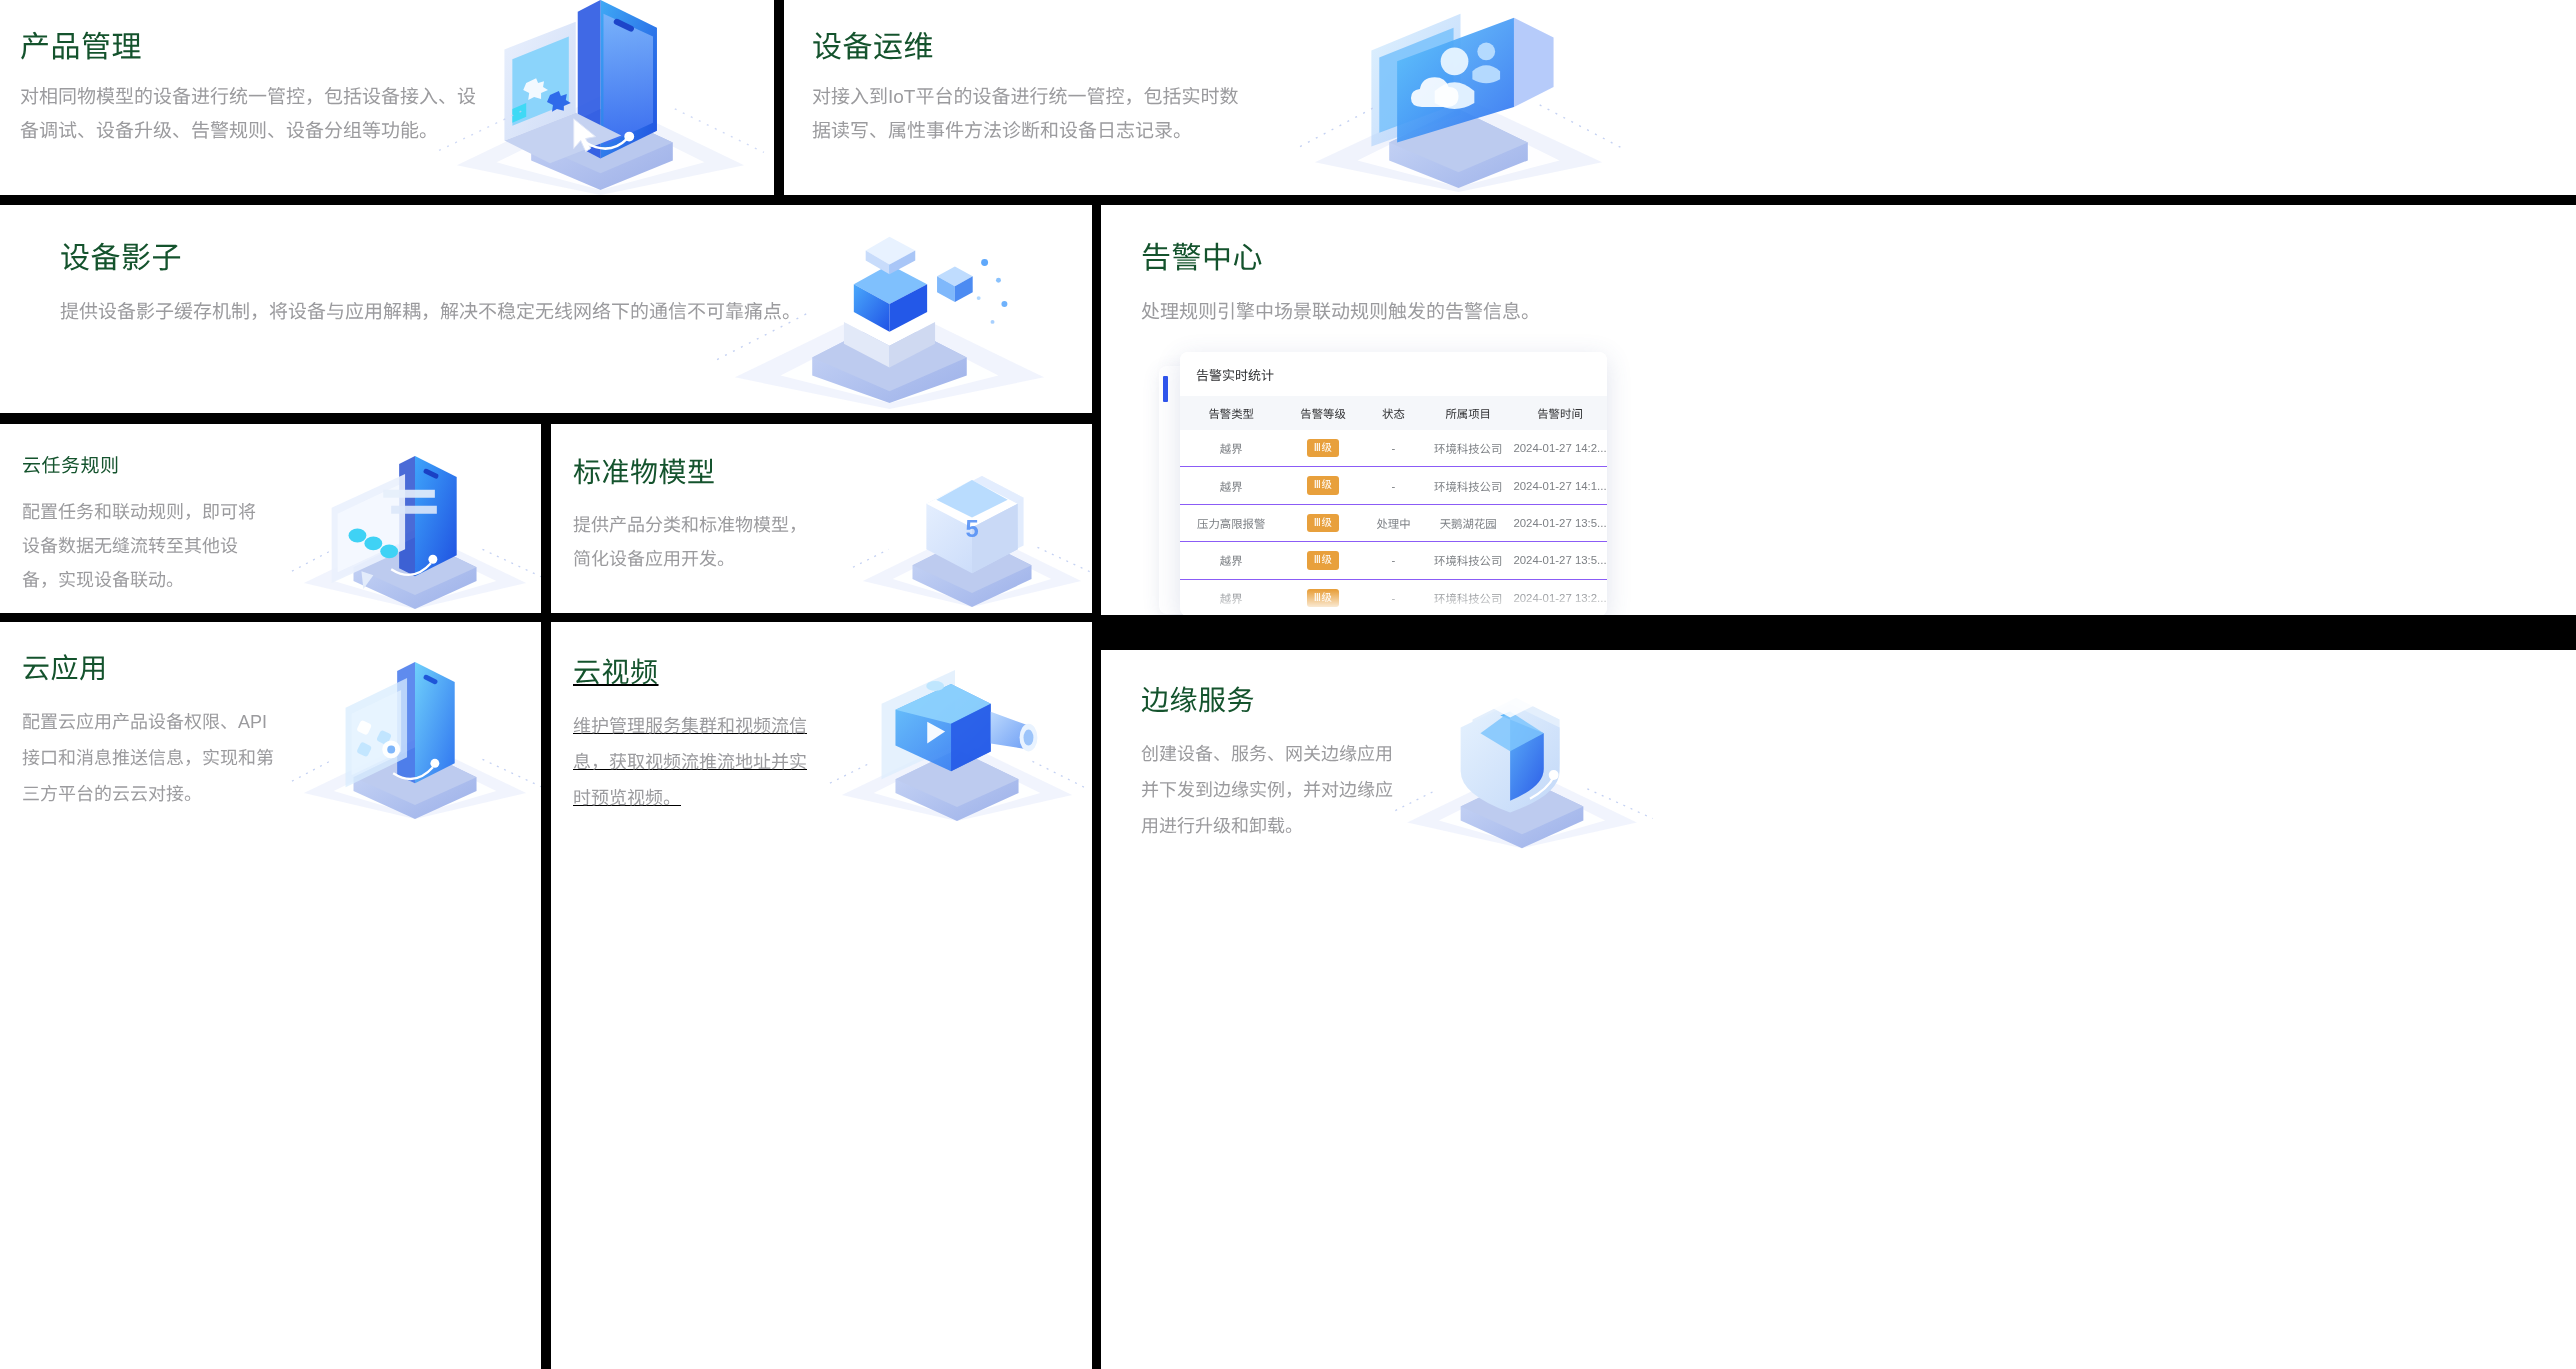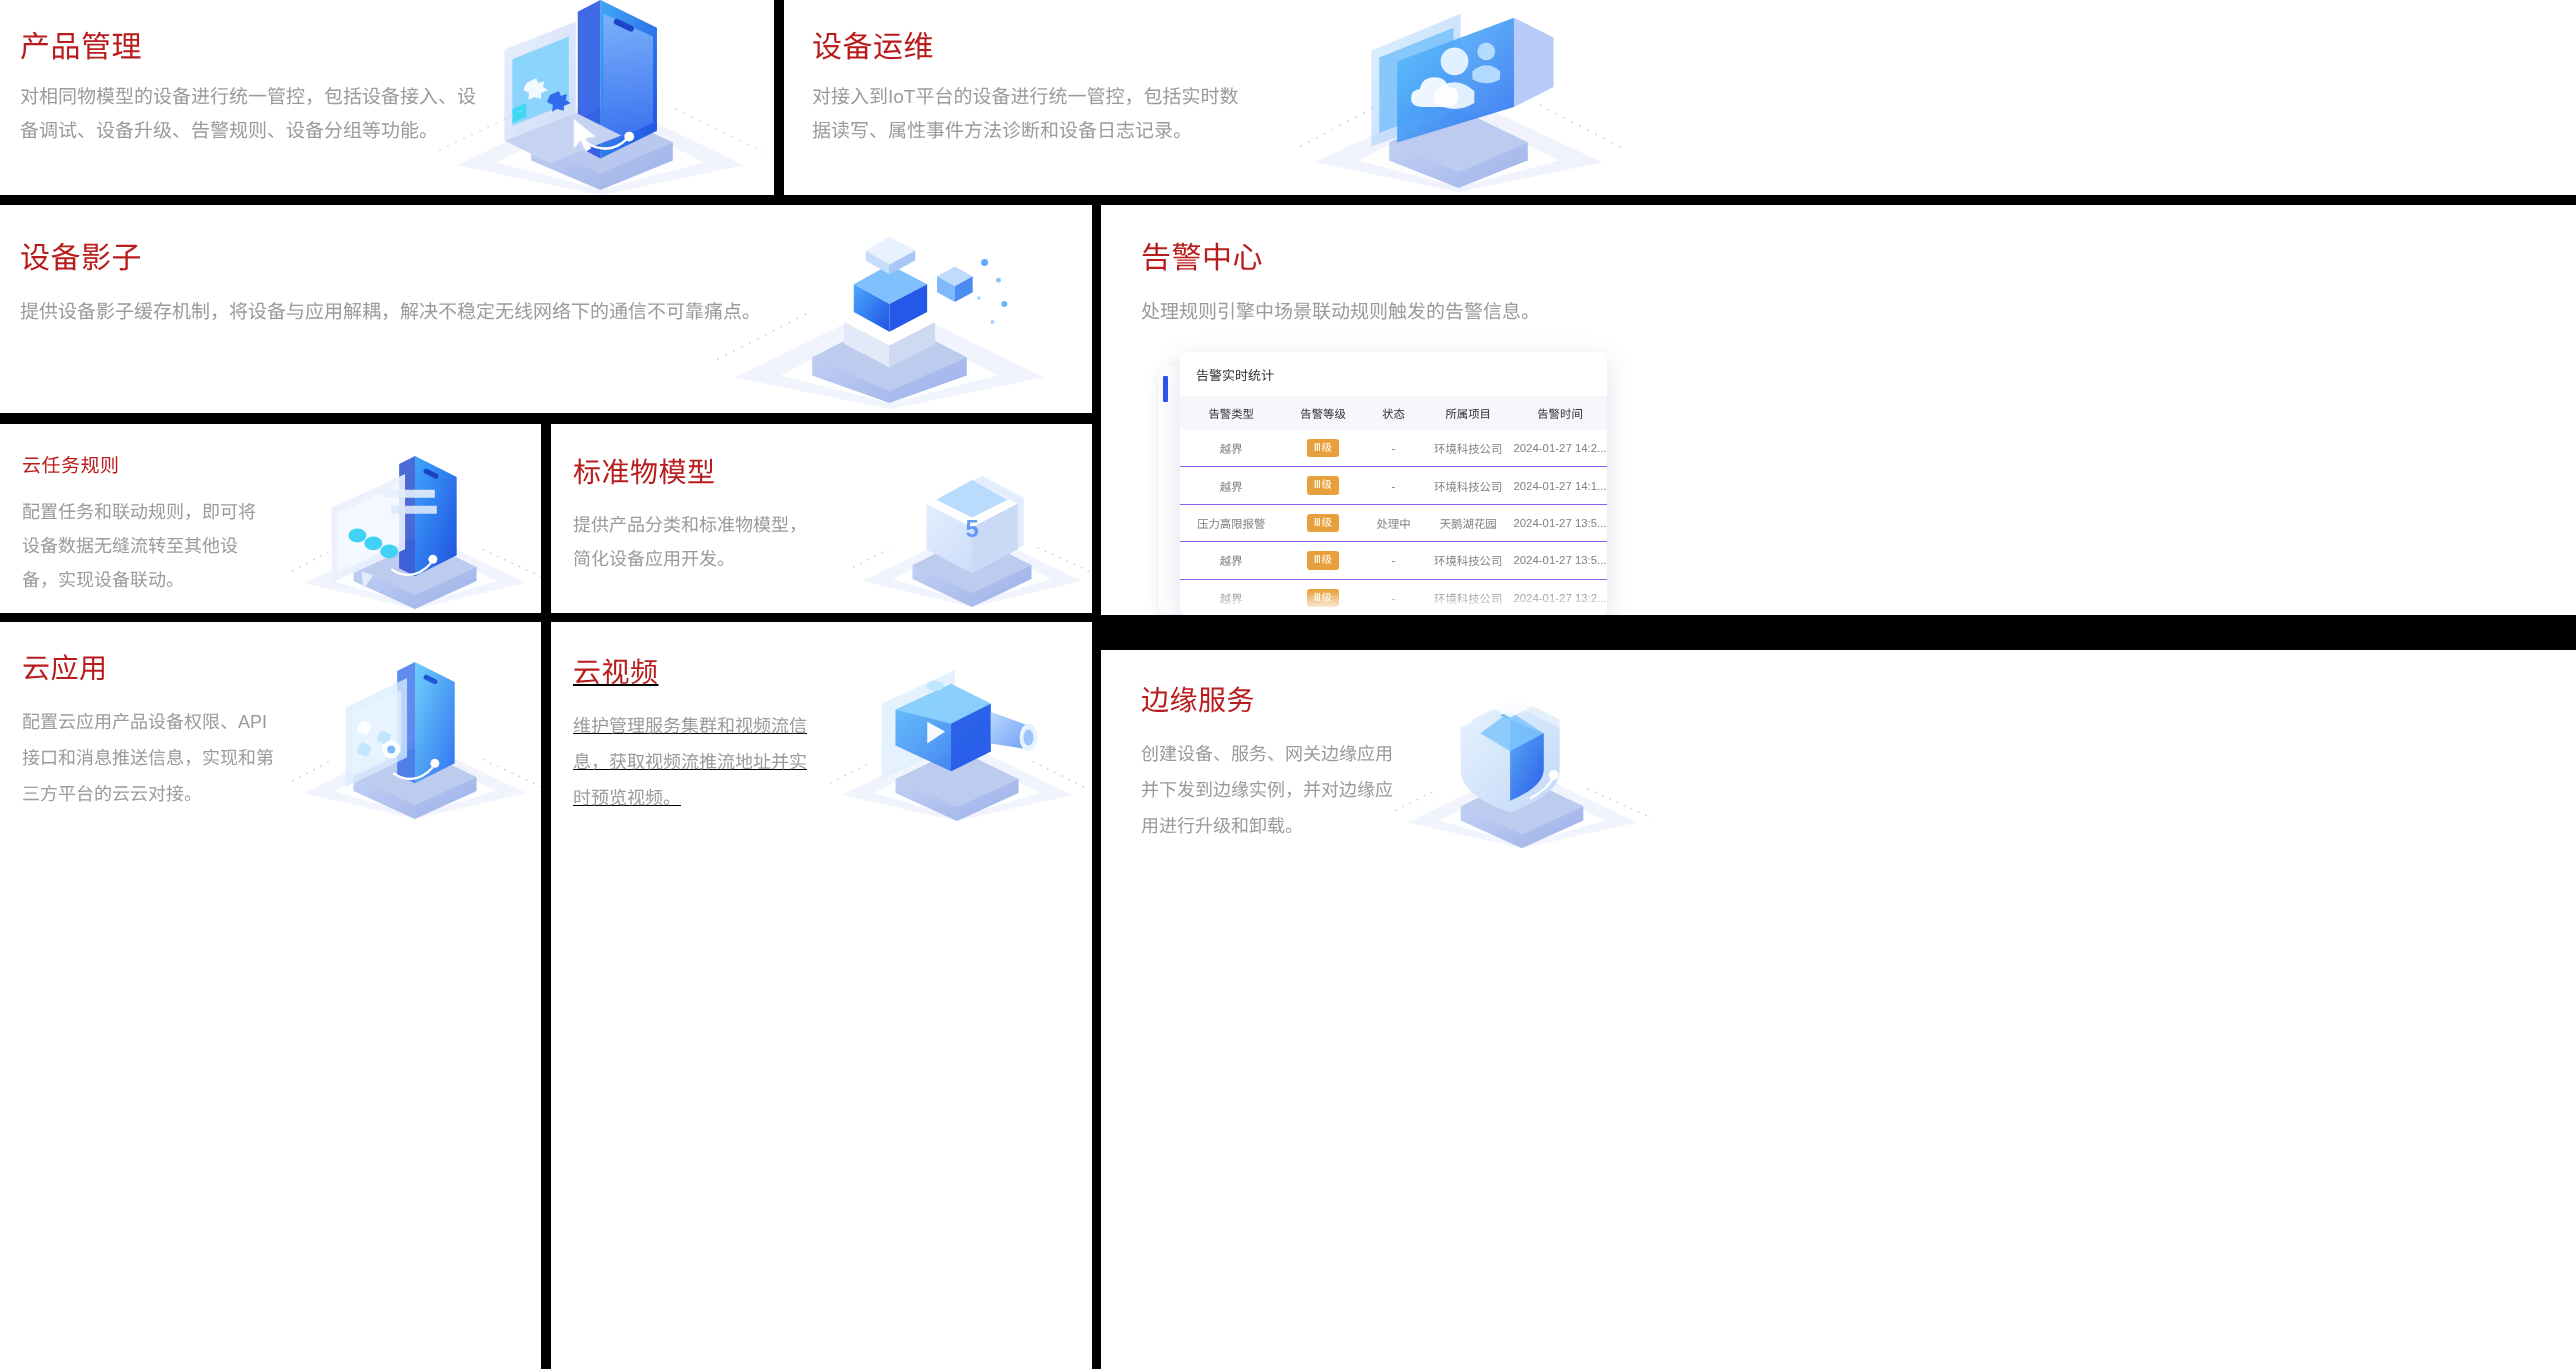--- a/index.html
+++ b/index.html
@@ -13,34 +13,34 @@
   }
   .grid { position:relative; width:2576px; height:1369px; }
 
   .card {
     position:absolute;
     background:#ffffff;
     overflow:hidden;
   }
   .card-body { position:relative; z-index:3; }
   .card-title {
-    color:#b91c1c;
+    color:#14532d;
     font-weight:400;
     letter-spacing:0.5px;
     white-space:nowrap;
   }
   .card-desc {
     color:#9b9b9e;
     font-weight:400;
   }
 
   
   #card-product   { left:0;    top:0;    width:774px;  height:195px; }
   #card-ops       { left:784px;top:0;    width:1792px; height:195px; }
-  #card-shadow    { left:0;    top:205px;width:1092px; height:208px; }
+  #card-shadow    { left:0;    top:205px;width:1092px; height:208px;padding-left:40px; }
   #card-alarm     { left:1101px;top:205px;width:1475px;height:410px; }
   #card-cloudtask { left:0;    top:424px;width:541px;  height:189px; }
   #card-model     { left:551px;top:424px;width:541px;  height:189px; }
   #card-cloudapp  { left:0;    top:622px;width:541px;  height:747px; }
   #card-cloudvid  { left:551px;top:622px;width:541px;  height:879px;text-decoration:underline; }
   #card-edge      { left:1101px;top:650px;width:1475px;height:744px; }
 
   
   #card-product .card-body { padding:22px 0 0 20px; }
   #card-product .card-title { font-size:30px; }

